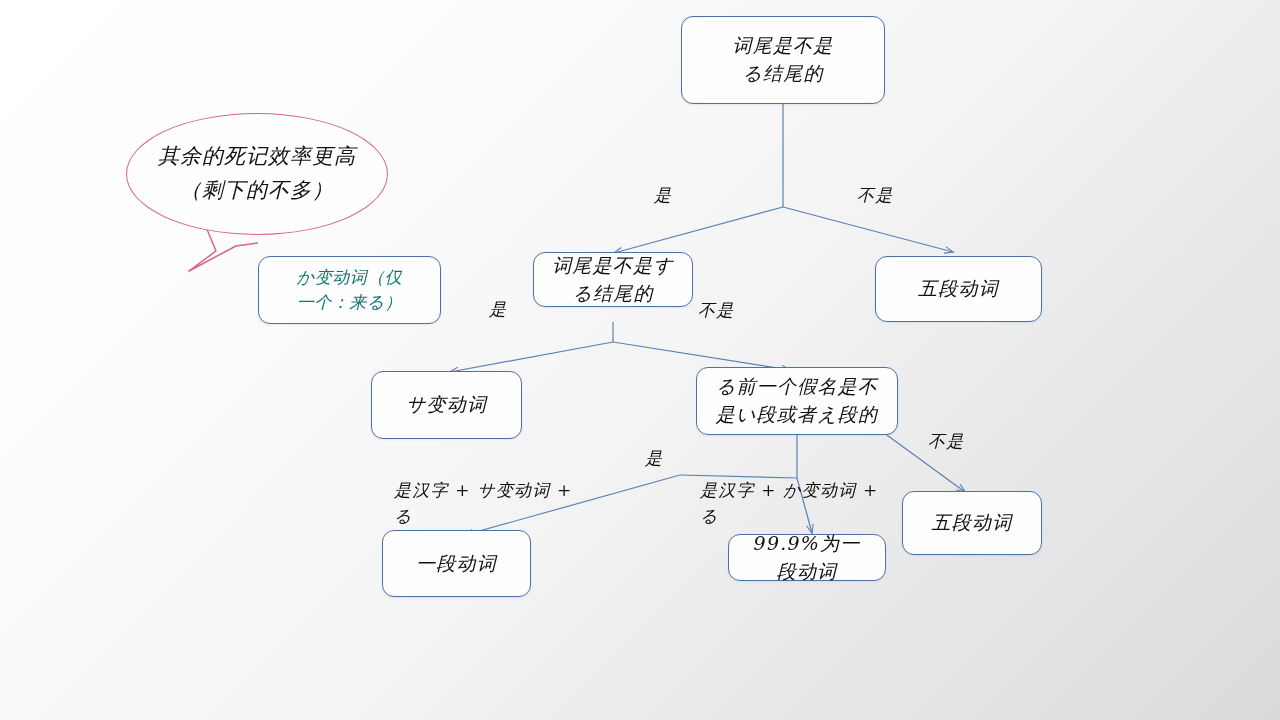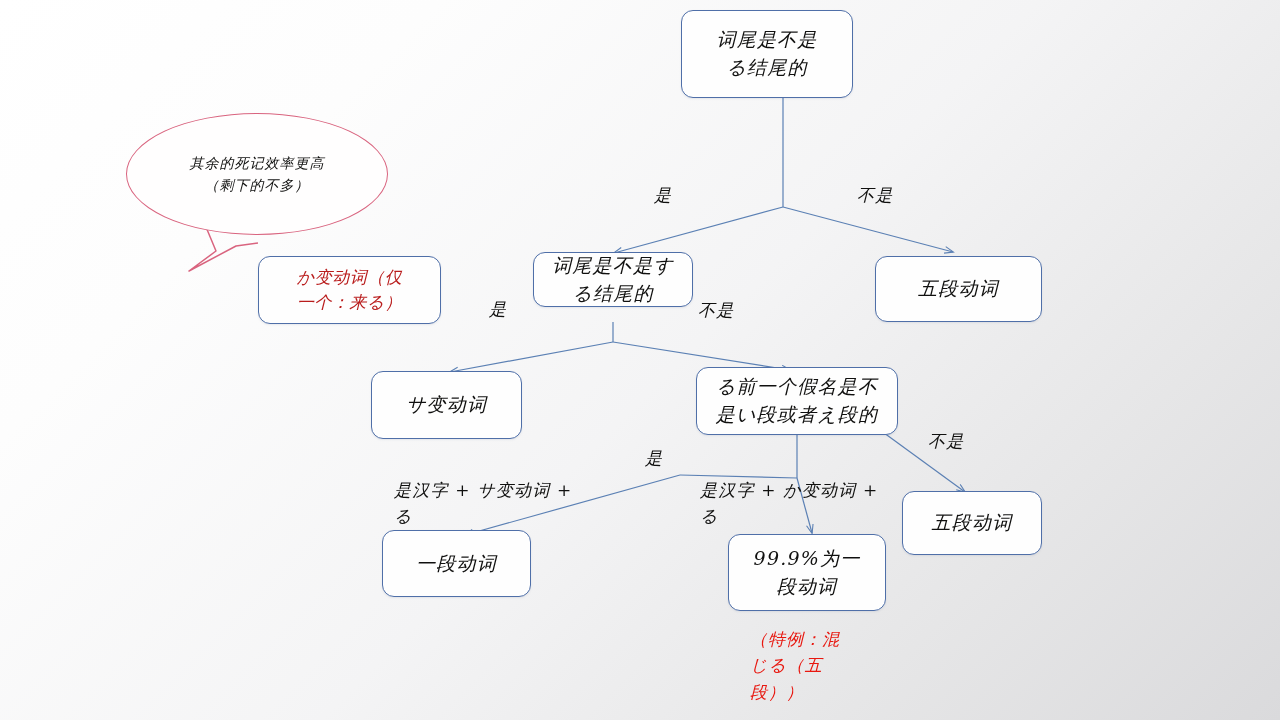--- a/index.html
+++ b/index.html
@@ -39,38 +39,38 @@
     text-align: center;
     font-family: "DejaVu Serif", "Liberation Serif", serif;
     font-style: italic;
     font-size: 19px;
     line-height: 1.45;
     letter-spacing: 1.2px;
     padding: 4px 8px;
     box-shadow: 0 1px 2px rgba(70,90,130,0.10);
   }
   .node.red-text {
-    color: #b91c1c;
+    color: #0f766e;
     font-size: 17px;
     letter-spacing: 0.5px;
   }
   .bubble {
     position: absolute;
     box-sizing: border-box;
     border: 1.6px solid #d9647f;
     border-radius: 50%;
     background: #fffefe;
     display: flex;
     align-items: center;
     justify-content: center;
     text-align: center;
     color: #10100f;
     font-family: "DejaVu Serif", "Liberation Serif", serif;
     font-style: italic;
-    font-size: 14px;
+    font-size: 21px;
     line-height: 1.6;
     letter-spacing: 1px;
     padding: 0 26px;
   }
   .edge-label {
     position: absolute;
     color: #10100f;
     font-family: "DejaVu Serif", "Liberation Serif", serif;
     font-style: italic;
     font-size: 17px;
@@ -119,21 +119,21 @@
     <path d="M680,475 L465,535" fill="none" stroke="#5b80b4" stroke-width="1.2" marker-end="url(#arrowblue)"></path>
     <path d="M797,478 L680,475" fill="none" stroke="#5b80b4" stroke-width="1.2"></path>
 
     <path d="M797,478 L812,533" fill="none" stroke="#5b80b4" stroke-width="1.2" marker-end="url(#arrowblue)"></path>
 
     <path d="M880,430 L965,492" fill="none" stroke="#5b80b4" stroke-width="1.2" marker-end="url(#arrowblue)"></path>
 
     <path d="M206,227 L216,251 L189,271 L236,246 L258,243" fill="none" stroke="#d9647f" stroke-width="1.5" stroke-linejoin="round"></path>
   </svg>
 
-  <div class="node" style="left:681px; top:10px; width:172px; height:88px;">
+  <div class="node" style="left:681px; top:16px; width:204px; height:88px;">
     <span style="white-space:pre-line;">词尾是不是
 る结尾的</span>
   </div>
 
   <div class="edge-label" style="left:654px; top:183px;">是</div>
   <div class="edge-label" style="left:857px; top:183px;">不是</div>
 
   <div class="node" style="left:533px; top:252px; width:160px; height:55px;text-align:center;">
     <span style="white-space:pre-line;">词尾是不是す
 る结尾的</span>
@@ -160,36 +160,33 @@
 
   <div class="edge-label" style="left:394px; top:478px; width:210px;">是汉字 + サ变动词 +
 る</div>
   <div class="edge-label" style="left:700px; top:478px; width:210px;">是汉字 + か变动词 +
 る</div>
 
   <div class="node" style="left:382px; top:530px; width:149px; height:67px;">
     <span style="white-space:pre-line;">一段动词</span>
   </div>
 
-  <div class="node" style="left:728px; top:534px; width:158px; height:77px;justify-content:center;">
+  <div class="node" style="left:728px; top:534px; width:158px; height:47px;justify-content:center;">
     <span style="white-space:pre-line;">99.9%为一
 段动词</span>
   </div>
 
   <div class="node" style="left:902px; top:491px; width:140px; height:64px;">
     <span style="white-space:pre-line;">五段动词</span>
   </div>
 
   <div class="node red-text" style="left:258px; top:256px; width:183px; height:68px;">
     <span style="white-space:pre-line;">か变动词（仅
 一个：来る）</span>
   </div>
 
   <div class="bubble" style="left:126px; top:113px; width:262px; height:122px;">
     <span style="white-space:pre-line;">其余的死记效率更高
 （剩下的不多）</span>
   </div>
 
-  <div class="note-red" style="left:750px; top:626px; width:130px;">（特例：混
-じる（五
-段））</div>
 
 </div>
 
 </body></html>

